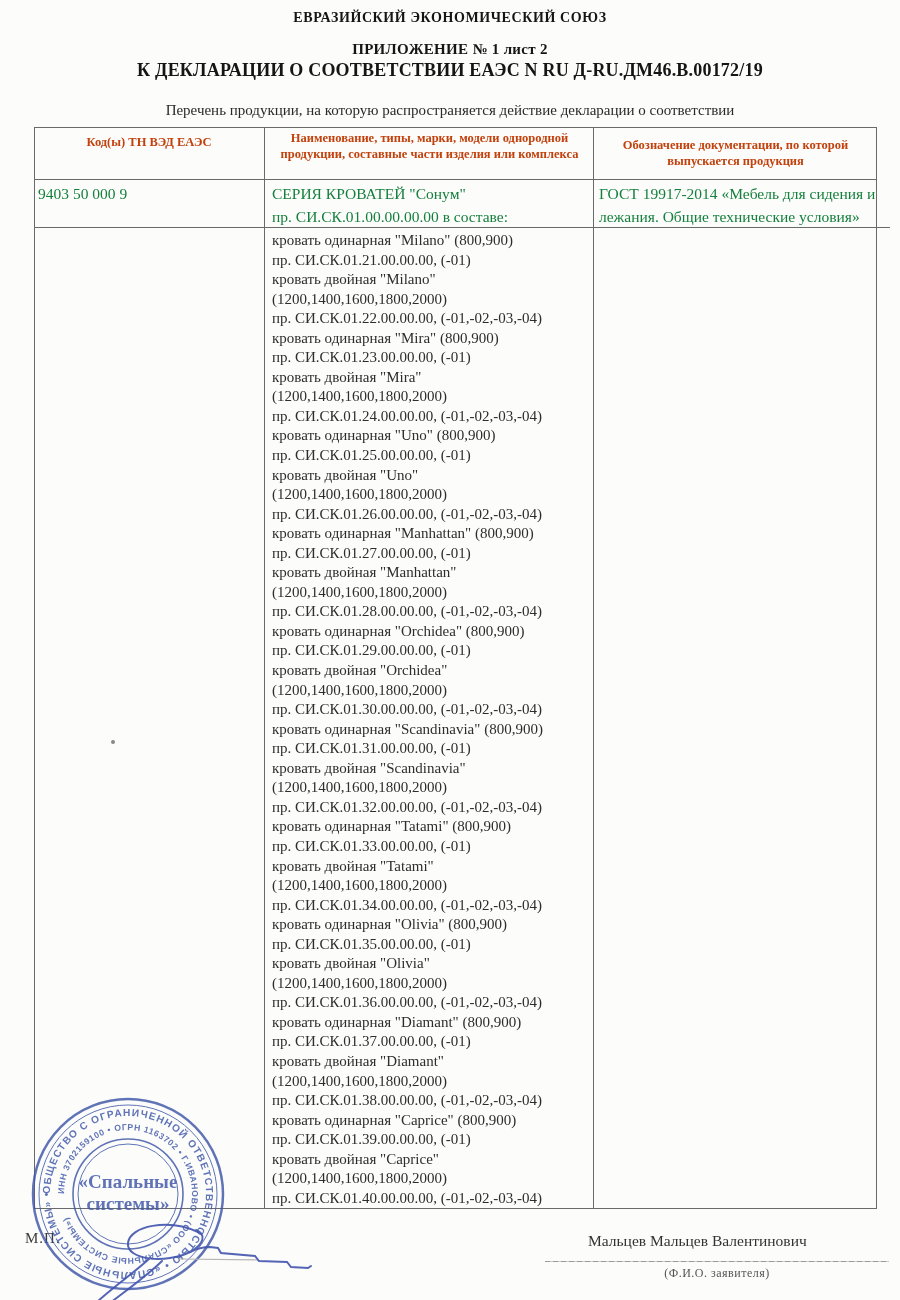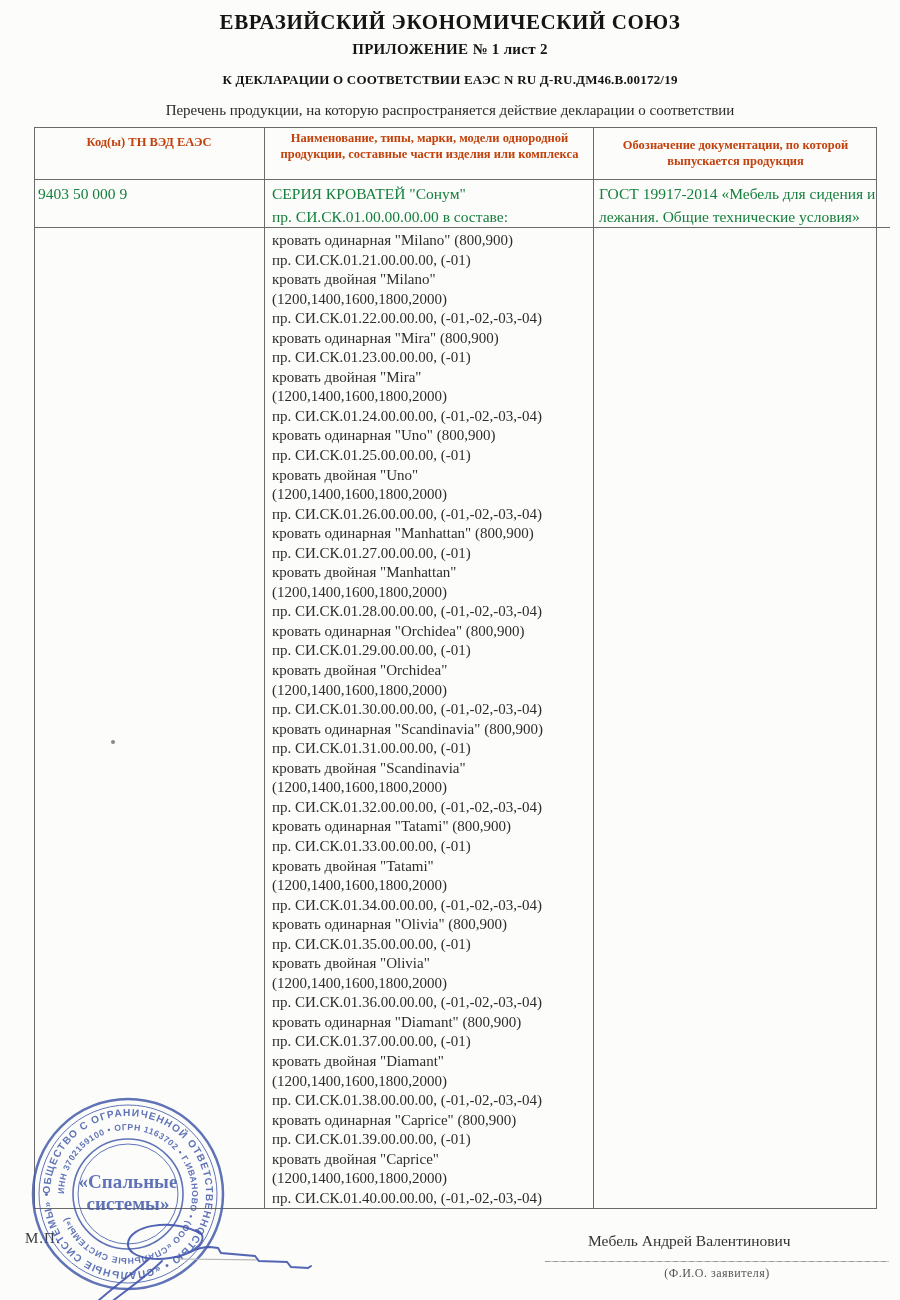--- a/index.html
+++ b/index.html
@@ -5,23 +5,23 @@
   html,body{margin:0;padding:0;}
   body{
     width:900px;height:1300px;position:relative;overflow:hidden;
     background:#fcfcfb;
     font-family:"Liberation Serif","DejaVu Serif",serif;
     color:#2e2e2e;
   }
   .abs{position:absolute;}
   
   .hdr{left:0;right:0;text-align:center;font-weight:bold;color:#151515;}
-  .hdr1{top:10px;font-size:21px;letter-spacing:.6px;}
+  .hdr1{top:10px;font-size:14px;letter-spacing:.6px;}
   .hdr2{top:41px;font-size:15px;letter-spacing:.3px;}
-  .hdr3{top:72px;font-size:13px;letter-spacing:.2px;}
+  .hdr3{top:60px;font-size:18px;letter-spacing:.2px;}
   .intro{top:102px;left:0;right:0;text-align:center;font-size:15px;color:#2a2a2a;}
   
   .vline,.hline{background:#6a6a6a;}
   .vline{width:1px;}
   .hline{height:1px;}
   
   .th{font-weight:bold;font-size:12.5px;line-height:16px;text-align:center;color:#c2410c;}
   .cell{font-size:15.5px;line-height:22.5px;color:#15803d;}
   .nowrap{white-space:nowrap;}
   .product-list{left:272px;top:231px;font-size:15px;line-height:19.55px;color:#2d2d2d;white-space:nowrap;}
@@ -114,21 +114,21 @@
     <div>(1200,1400,1600,1800,2000)</div>
     <div>пр. СИ.СК.01.38.00.00.00, (-01,-02,-03,-04)</div>
     <div>кровать одинарная "Caprice" (800,900)</div>
     <div>пр. СИ.СК.01.39.00.00.00, (-01)</div>
     <div>кровать двойная "Caprice"</div>
     <div>(1200,1400,1600,1800,2000)</div>
     <div>пр. СИ.СК.01.40.00.00.00, (-01,-02,-03,-04)</div>
   </div>
 
 <div class="abs mp">М.П.</div>
-<div class="abs applicant">Мебель Андрей Валентинович</div>
+<div class="abs applicant">Мальцев Мальцев Валентинович</div>
 <div class="abs sign-line"></div>
 <div class="abs fio">(Ф.И.О. заявителя)</div>
 
 <div class="abs speck"></div>
 
 <svg id="stamp-svg" class="abs" width="200" height="200" viewBox="0 0 200 200" style="opacity:.82;">
   <defs>
     <path id="ringOuter" d="M 22,100 A 78,78 0 1 1 178,100 A 78,78 0 1 1 22,100"></path>
     <path id="ringInner" d="M 36,100 A 64,64 0 1 1 164,100 A 64,64 0 1 1 36,100"></path>
   </defs>

